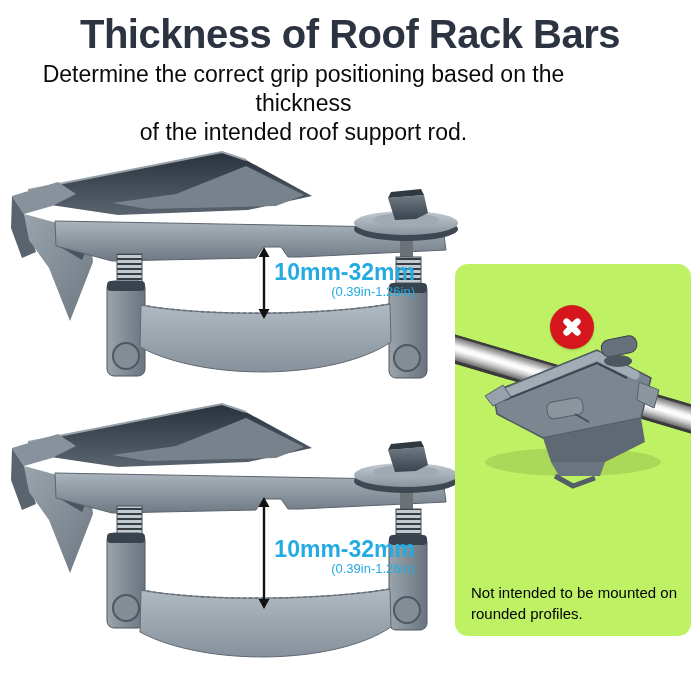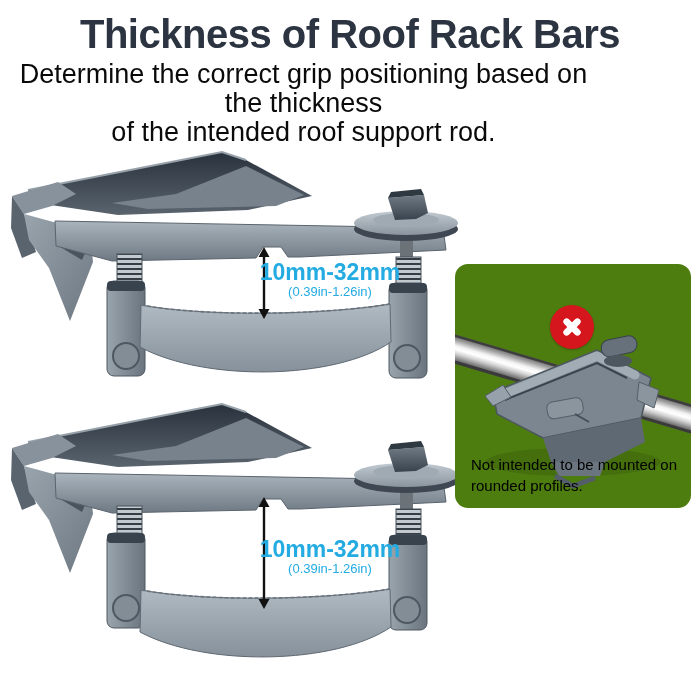--- a/index.html
+++ b/index.html
@@ -6,38 +6,38 @@
   #canvas{
     position:relative;width:700px;height:700px;background:#ffffff;
     font-family:"Liberation Sans",sans-serif;overflow:hidden;
   }
   .page-title{
     position:absolute;left:0;top:12px;width:700px;text-align:center;
     font-size:40px;font-weight:bold;letter-spacing:-0.5px;color:#2b3440;
   }
   .page-subtitle{
     position:absolute;left:0;top:60px;width:607px;text-align:center;
-    font-size:27px;line-height:29px;color:#0a0a0a;
+    font-size:23px;line-height:29px;color:#0a0a0a;
   }
   .clamp-svg{position:absolute;left:0;}
   #clamp-top{top:145px;width:460px;height:246px;}
   #clamp-bottom{top:397px;width:460px;height:292px;}
   .dim-arrow{position:absolute;width:18px;}
   #arrow-top{left:255px;top:247px;height:72px;}
   #arrow-bottom{left:255px;top:497px;height:112px;}
   .dim-label{
-    position:absolute;width:170px;text-align:center;color:#23abe2;
+    position:absolute;width:170px;text-align:right;color:#23abe2;
   }
   #label-top{left:245px;top:260px;}
   #label-bottom{left:245px;top:537px;}
   .dim-primary{font-size:23px;font-weight:bold;line-height:24px;}
   .dim-secondary{font-size:13px;font-weight:normal;line-height:15px;}
   .warning-panel{
-    position:absolute;left:455px;top:264px;width:236px;height:244px;
-    background:#4d7c0f;border-radius:13px;overflow:hidden;
+    position:absolute;left:455px;top:264px;width:236px;height:372px;
+    background:#bef264;border-radius:13px;overflow:hidden;
   }
   .panel-art{position:absolute;left:0;top:0;width:236px;height:303px;}
   .no-icon{
     position:absolute;left:95px;top:41px;width:44px;height:44px;border-radius:50%;
     background:#d6161d;display:flex;align-items:center;justify-content:center;
     box-shadow:0 1px 2px rgba(0,0,0,.25);
   }
   .no-icon svg{width:26px;height:26px;display:block;}
   .panel-caption{
     position:absolute;left:16px;bottom:12px;width:206px;

